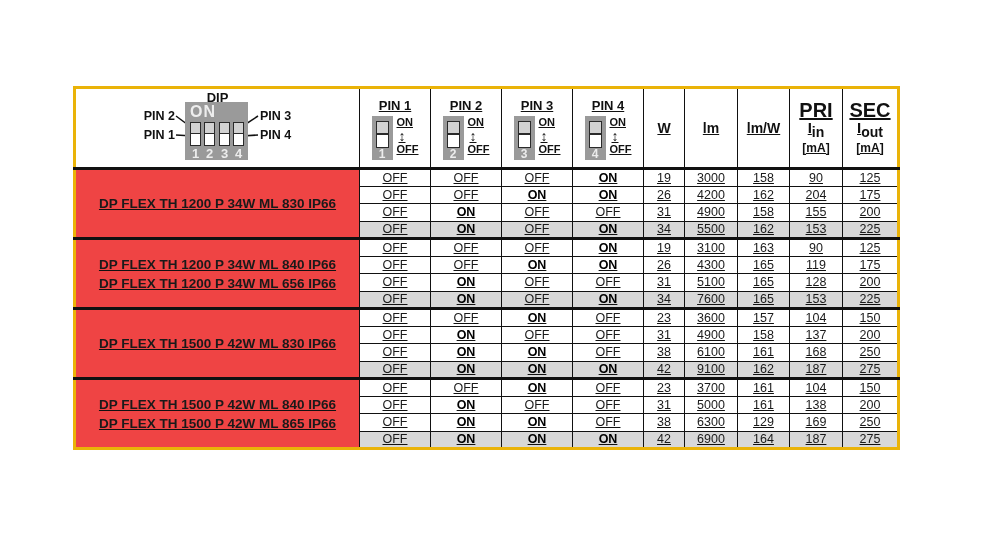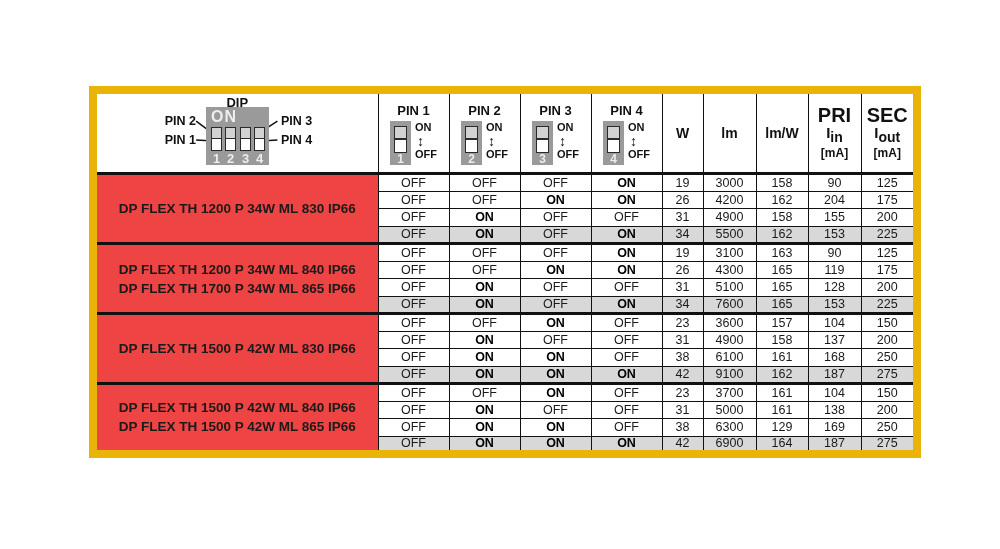--- a/index.html
+++ b/index.html
@@ -5,23 +5,24 @@
   * { box-sizing: border-box; }
   html, body { margin: 0; padding: 0; background: #ffffff; }
   body {
     width: 1000px; height: 549px;
     font-family: "Liberation Sans", sans-serif;
     color: #111;
   }
   .canvas { position: relative; width: 1000px; height: 549px; background: #fff; overflow: hidden; }
 
   table.spec {
-    position: absolute; left: 89px; top: 86px;
+    position: absolute; left: 73px; top: 86px;
     border-collapse: collapse; table-layout: fixed;
-    border: 8px solid #eab308;
+    border: 3px solid #eab308;
+    text-decoration: underline;
   }
   table.spec th, table.spec td {
     border: 1px solid #111;
     padding: 0; margin: 0;
     text-align: center; vertical-align: middle;
   }
   thead th { border-bottom: 3px solid #111; height: 78px; background: #fff; }
   tr.group-start td { border-top: 3px solid #111; }
 
   tbody td { height: 17.5px; font-size: 12.5px; line-height: 1; color: #1a1a1a; background:#fff; }
@@ -247,21 +248,21 @@
           <td class="pin on">ON</td>
           <td class="num">34</td>
           <td class="num">5500</td>
           <td class="num">162</td>
           <td class="num">153</td>
           <td class="num">225</td>
         </tr>
         <tr class="group-start">
           <td class="product" rowspan="4">
             <div>DP FLEX TH 1200 P 34W ML 840 IP66</div>
-            <div>DP FLEX TH 1700 P 34W ML 865 IP66</div>
+            <div>DP FLEX TH 1200 P 34W ML 656 IP66</div>
           </td>
           <td class="pin off">OFF</td>
           <td class="pin off">OFF</td>
           <td class="pin off">OFF</td>
           <td class="pin on">ON</td>
           <td class="num">19</td>
           <td class="num">3100</td>
           <td class="num">163</td>
           <td class="num">90</td>
           <td class="num">125</td>

